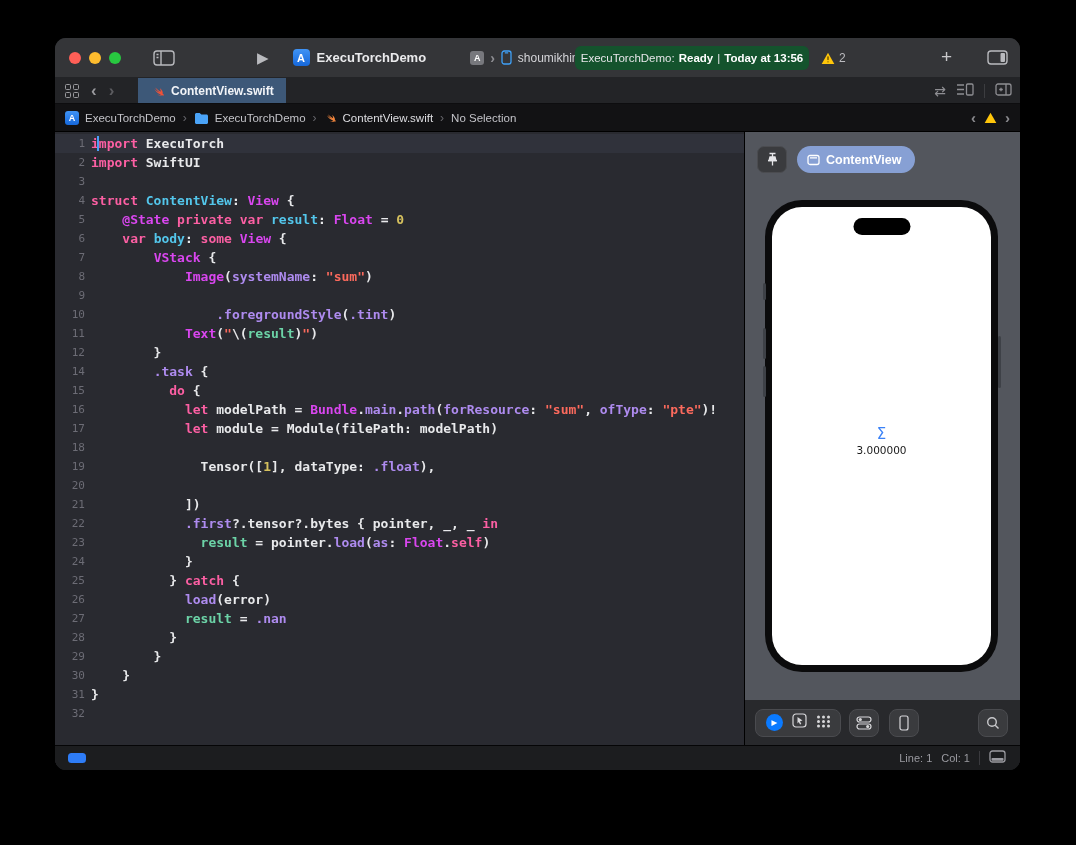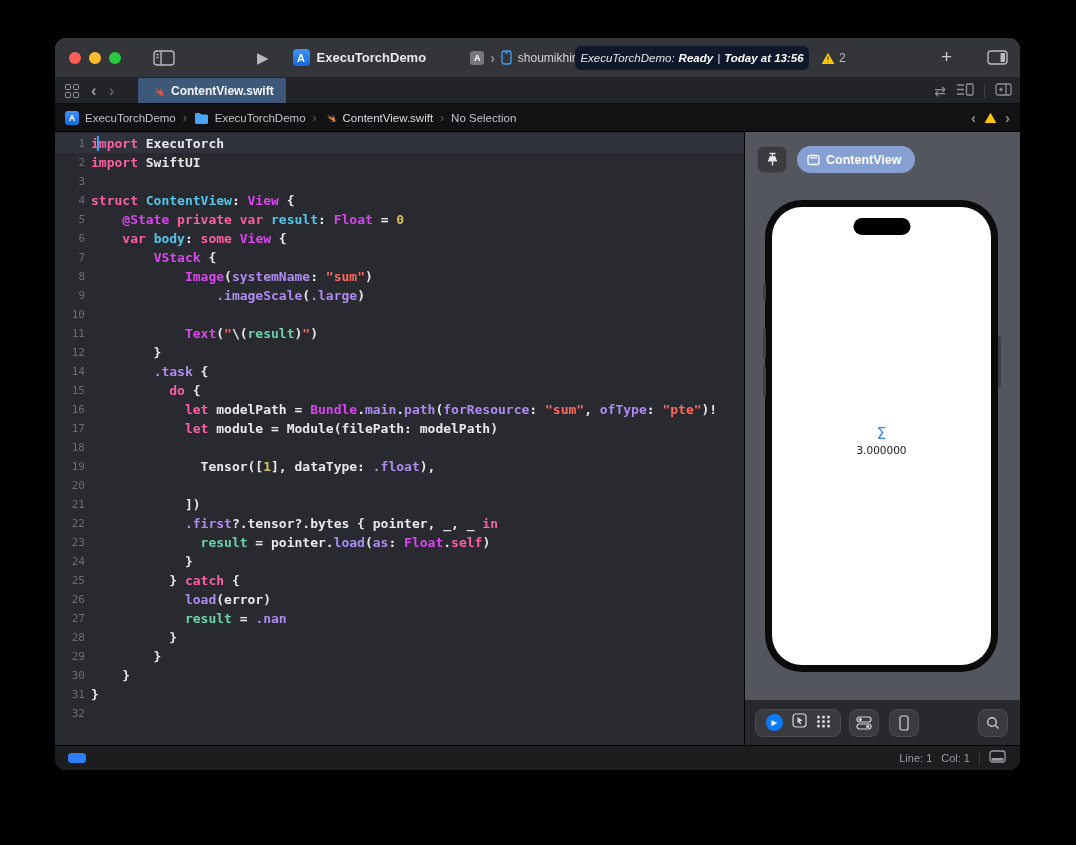--- a/index.html
+++ b/index.html
@@ -19,21 +19,21 @@
   .appicon{width:17px;height:17px;border-radius:4px;background:linear-gradient(#3F93F5,#1668DB);
            color:#fff;font-weight:bold;font-size:11px;display:flex;align-items:center;justify-content:center;}
   .proj-title{margin-left:7px;font-size:13px;font-weight:bold;color:#EAEAEC;}
   .scheme{display:flex;align-items:center;gap:6px;margin-left:44px;}
   .appicon.gray{width:14px;height:14px;background:#77787D;font-size:9px;border-radius:3px;}
   .chev{color:#8E8E93;font-size:14px;font-weight:bold;line-height:1;}
   .scheme-label{font-size:12px;color:#D4D4D8;width:84px;overflow:hidden;white-space:nowrap;
       -webkit-mask-image:linear-gradient(to right,#000 65%,transparent 95%);
       mask-image:linear-gradient(to right,#000 65%,transparent 95%);}
   .status-pill{position:absolute;left:520px;top:8px;width:234px;height:24px;border-radius:6px;
-      background:#0f172a;display:flex;align-items:center;justify-content:center;gap:4px;font-size:11.5px;color:#E6E6E9;font-style:italic;}
+      background:#14532d;display:flex;align-items:center;justify-content:center;gap:4px;font-size:11.5px;color:#E6E6E9;}
   .status-pill .b{font-weight:bold;color:#FFF;}
   .warn-cluster{position:absolute;left:766px;top:13px;display:flex;align-items:center;gap:4px;}
   .warn-count{font-size:12px;color:#BBBBBF;}
   .plus-btn{position:absolute;left:886px;top:8px;font-size:19px;font-weight:300;color:#C8C8CB;}
   .panel-btn{position:absolute;left:932px;top:12px;}
 
   
   .tabbar{height:26px;background:#232427;display:flex;align-items:stretch;border-bottom:1px solid #0D0D0F;box-sizing:border-box;position:relative;}
   .tab-nav{display:flex;align-items:center;gap:12px;padding:0 10px;}
   .grid-icon{display:grid;grid-template-columns:6px 6px;grid-template-rows:6px 6px;gap:2px;}
@@ -253,24 +253,24 @@
             <div class="code-line">
               <span class="ln">7</span>
               <span class="ct"><span class="tk-p">        </span><span class="tk-t">VStack</span><span class="tk-p"> {</span></span>
             </div>
             <div class="code-line">
               <span class="ln">8</span>
               <span class="ct"><span class="tk-p">            </span><span class="tk-t">Image</span><span class="tk-p">(</span><span class="tk-f">systemName</span><span class="tk-p">: </span><span class="tk-s">"sum"</span><span class="tk-p">)</span></span>
             </div>
             <div class="code-line">
               <span class="ln">9</span>
-              <span class="ct"><span class="tk-p">                </span><span class="tk-f">.imageScale</span><span class="tk-p">(</span><span class="tk-f">.large</span><span class="tk-p">)</span></span>
             </div>
             <div class="code-line">
               <span class="ln">10</span>
+              <span class="ct"><span class="tk-p">                </span><span class="tk-f">.foregroundStyle</span><span class="tk-p">(</span><span class="tk-f">.tint</span><span class="tk-p">)</span></span>
             </div>
             <div class="code-line">
               <span class="ln">11</span>
               <span class="ct"><span class="tk-p">            </span><span class="tk-t">Text</span><span class="tk-p">(</span><span class="tk-s">"</span><span class="tk-p">\(</span><span class="tk-m">result</span><span class="tk-p">)</span><span class="tk-s">"</span><span class="tk-p">)</span></span>
             </div>
             <div class="code-line">
               <span class="ln">12</span>
               <span class="ct"><span class="tk-p">        }</span></span>
             </div>
             <div class="code-line">

